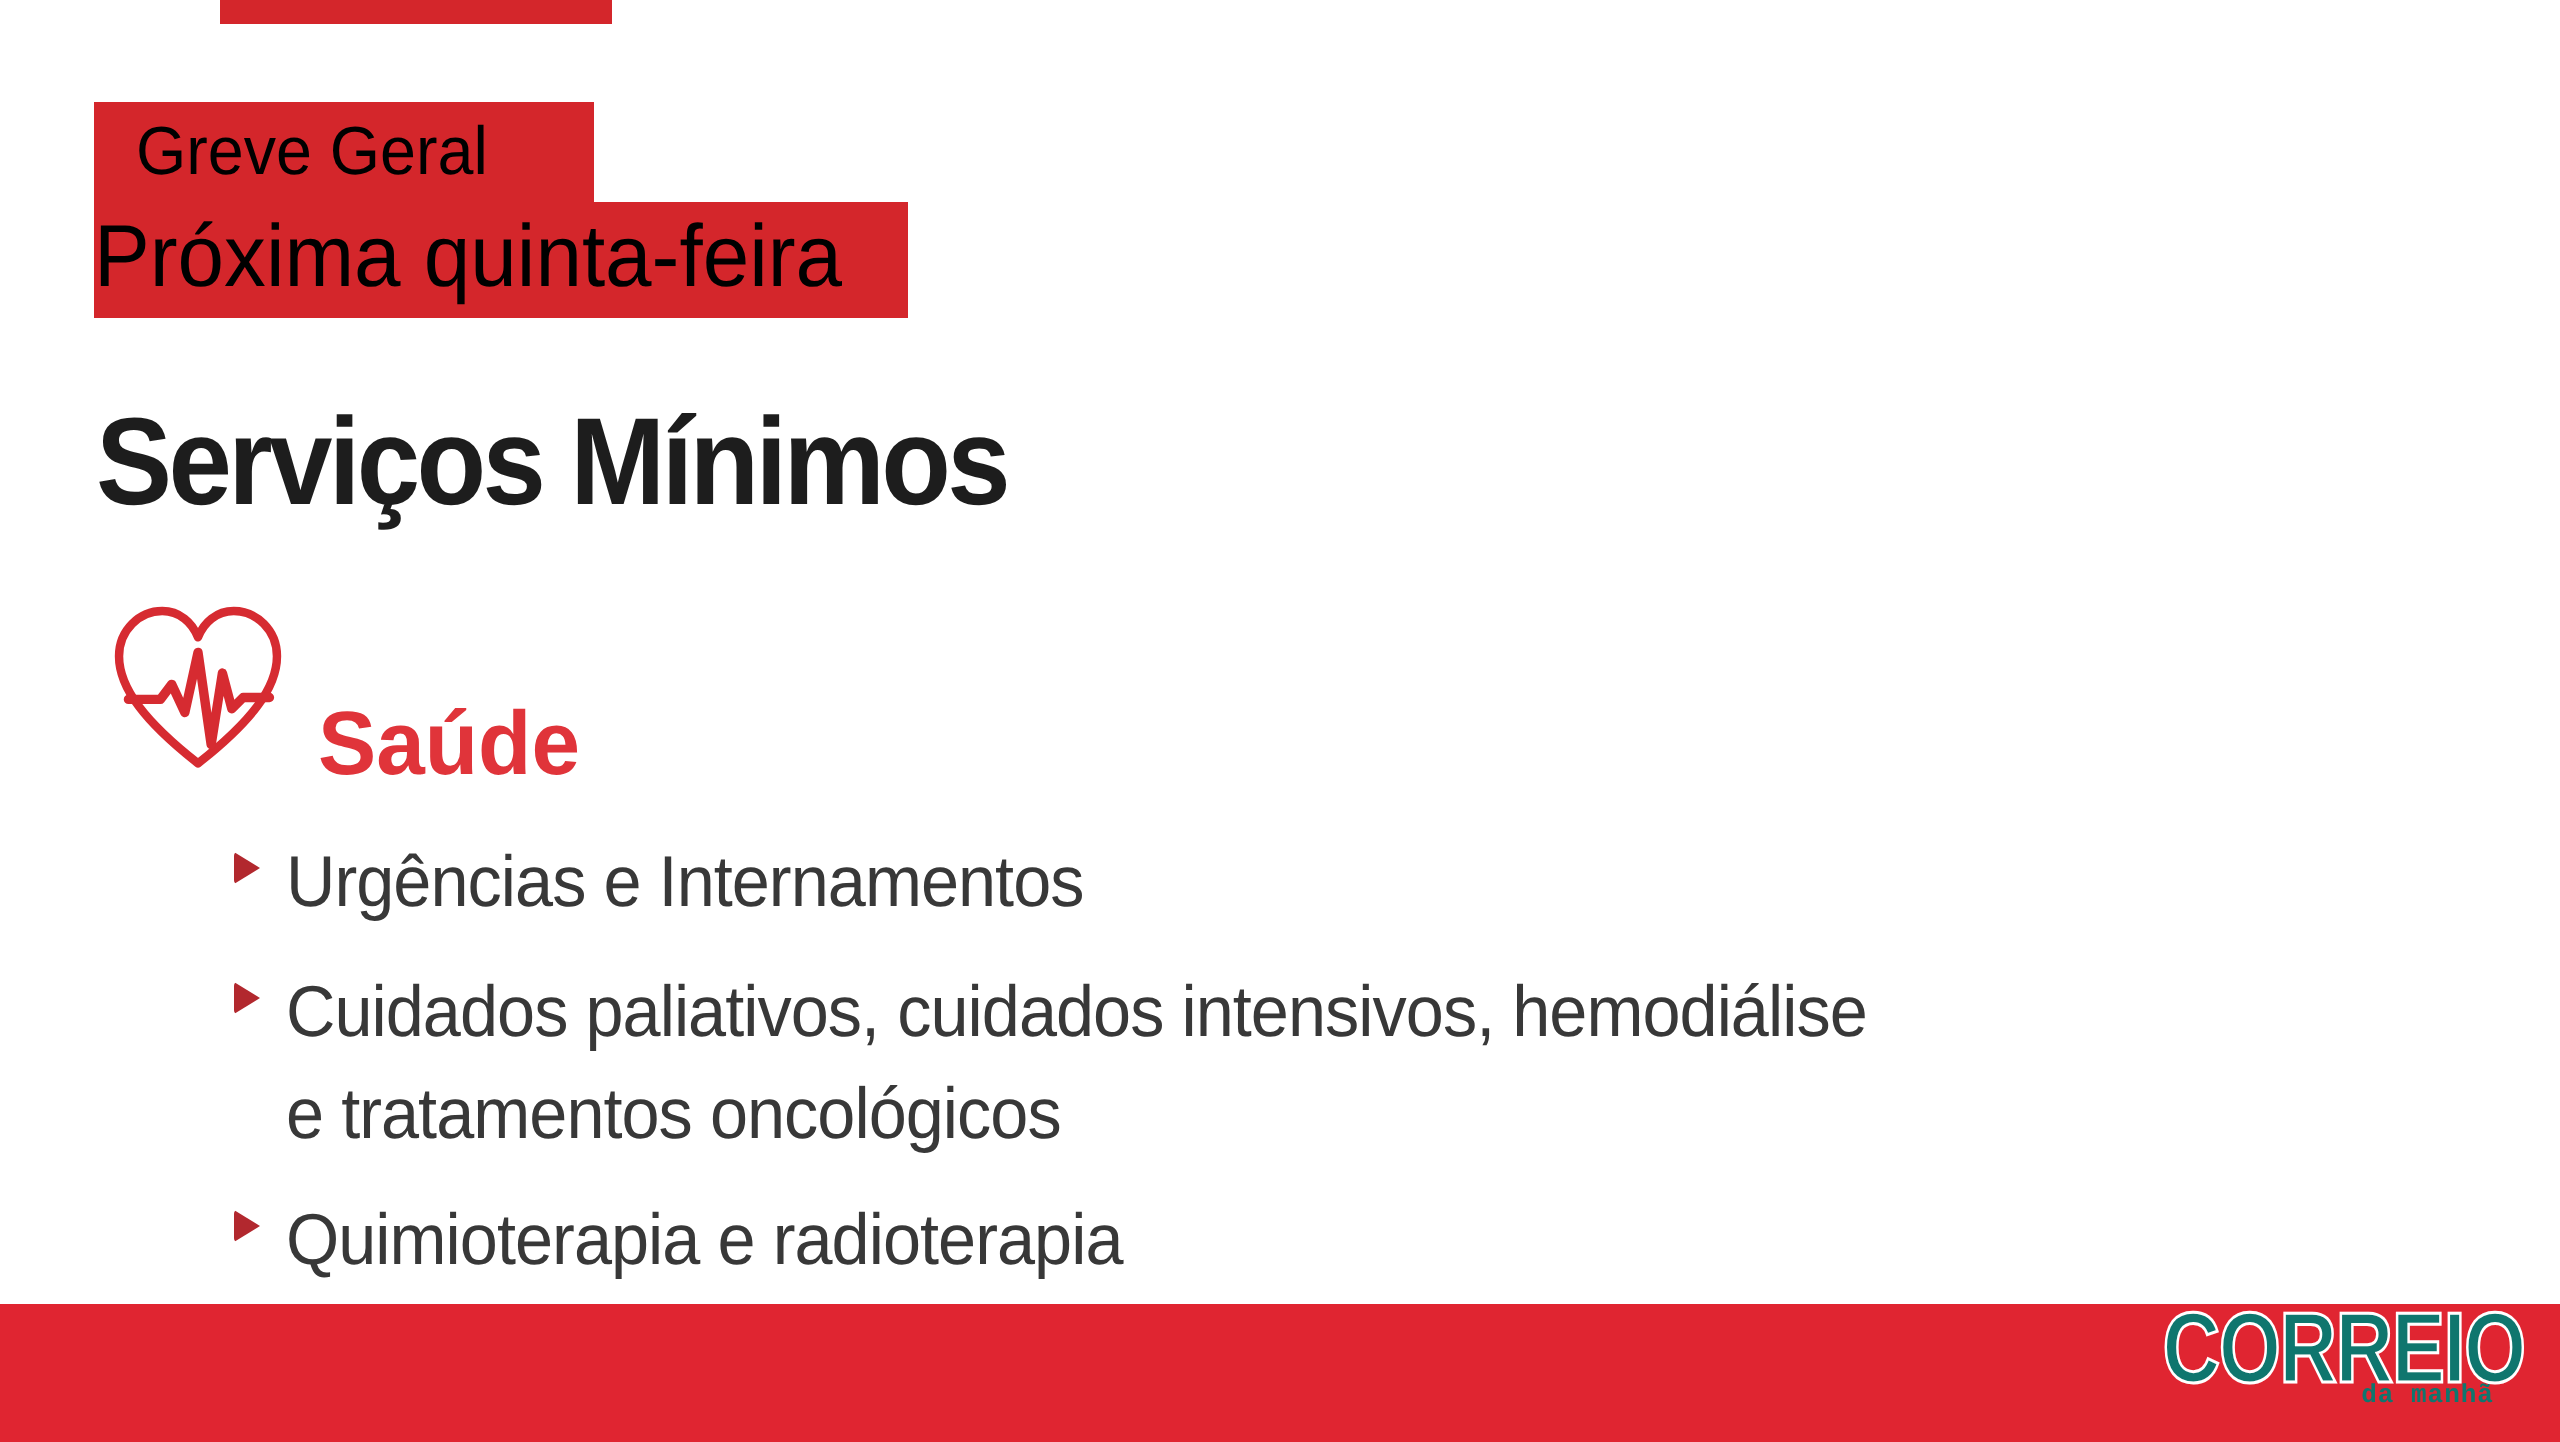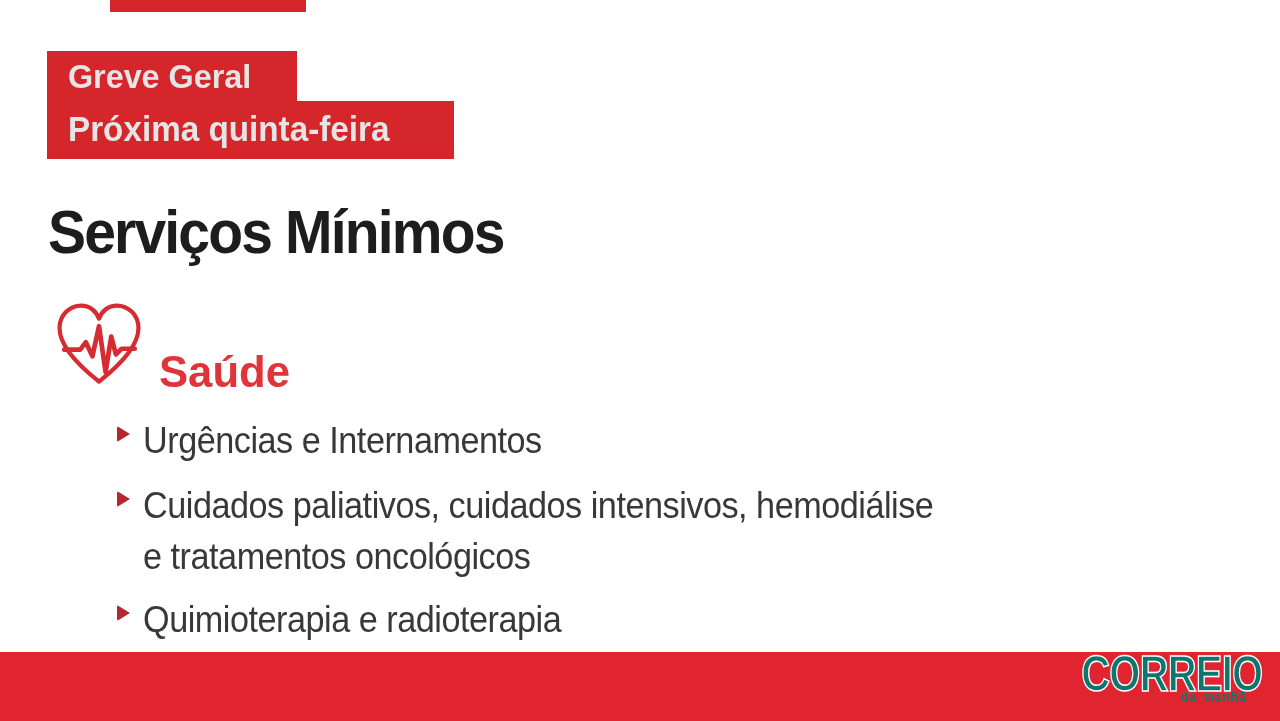--- a/index.html
+++ b/index.html
@@ -3,24 +3,24 @@
 <meta charset="utf-8">
 <style>
   html,body{margin:0;padding:0;background:#fff;}
   .canvas{
     position:relative;width:1280px;height:721px;background:#ffffff;
     overflow:hidden;font-family:"Liberation Sans",sans-serif;
   }
   
   .top-fragment{position:absolute;left:110px;top:0;width:196px;height:12px;background:#d4262b;}
   
-  .banner-box{position:absolute;background:#d4262b;color:#e5e5e5;font-weight:bold;}
+  .banner-box{position:absolute;background:#d4262b;color:#000000;font-weight:normal;}
   .banner-box .txt{display:inline-block;transform:scaleX(.95);transform-origin:left center;white-space:nowrap;}
   .banner-line1{left:47px;top:51px;width:250px;height:50px;font-size:34px;line-height:50px;padding-left:21px;box-sizing:border-box;}
-  .banner-line2{left:47px;top:101px;width:407px;height:58px;font-size:35px;line-height:56px;padding-left:21px;box-sizing:border-box;}
+  .banner-line2{left:47px;top:101px;width:407px;height:58px;font-size:44px;line-height:56px;box-sizing:border-box;}
   
   .title{
     position:absolute;left:48px;top:196px;font-size:62px;font-weight:bold;color:#1d1d1d;
     letter-spacing:-2px;transform:scaleX(.92);transform-origin:left top;white-space:nowrap;
   }
   
   .heart{position:absolute;left:52px;top:296px;width:94px;height:98px;}
   .section-label{
     position:absolute;left:159px;top:346px;font-size:45px;font-weight:bold;color:#e0343a;
     transform:scaleX(.97);transform-origin:left top;white-space:nowrap;

